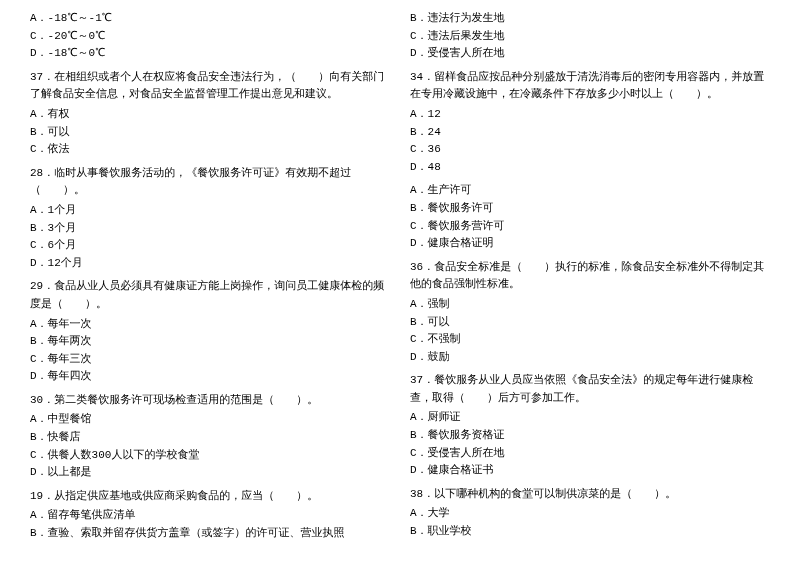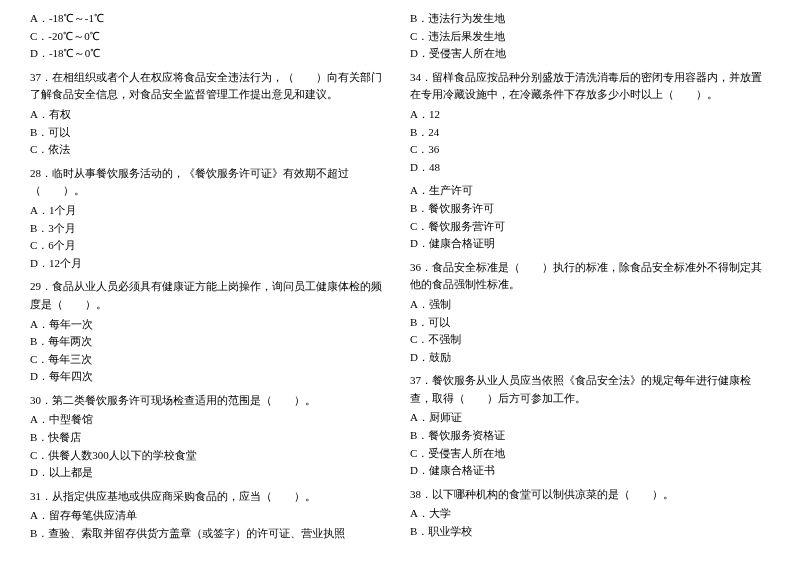--- a/index.html
+++ b/index.html
@@ -15,20 +15,21 @@
       width: 800px;
       min-height: 565px;
       padding: 10px 30px;
     }
     .page-container {
       width: 100%;
     }
     .question-block {
       margin-bottom: 6px;
       line-height: 1.6;
+      font-family: Liberation Mono, monospace;
     }
     .question-text {
       text-indent: 0;
       margin-bottom: 2px;
     }
     .option {
       line-height: 1.6;
     }
     .two-col-layout {
       display: grid;
@@ -79,21 +80,21 @@
 
       <div class="question-block">
         <div class="question-text">30．第二类餐饮服务许可现场检查适用的范围是（　　）。</div>
         <div class="option">A．中型餐馆</div>
         <div class="option">B．快餐店</div>
         <div class="option">C．供餐人数300人以下的学校食堂</div>
         <div class="option">D．以上都是</div>
       </div>
 
       <div class="question-block">
-        <div class="question-text">31．从指定供应基地或供应商采购食品的，应当（　　）。</div>
+        <div class="question-text">19．从指定供应基地或供应商采购食品的，应当（　　）。</div>
         <div class="option">A．留存每笔供应清单</div>
         <div class="option">B．查验、索取并留存供货方盖章（或签字）的许可证、营业执照</div>
 
       </div>
 
     </div>
 
     <div class="col">
 
       <div class="question-block">

